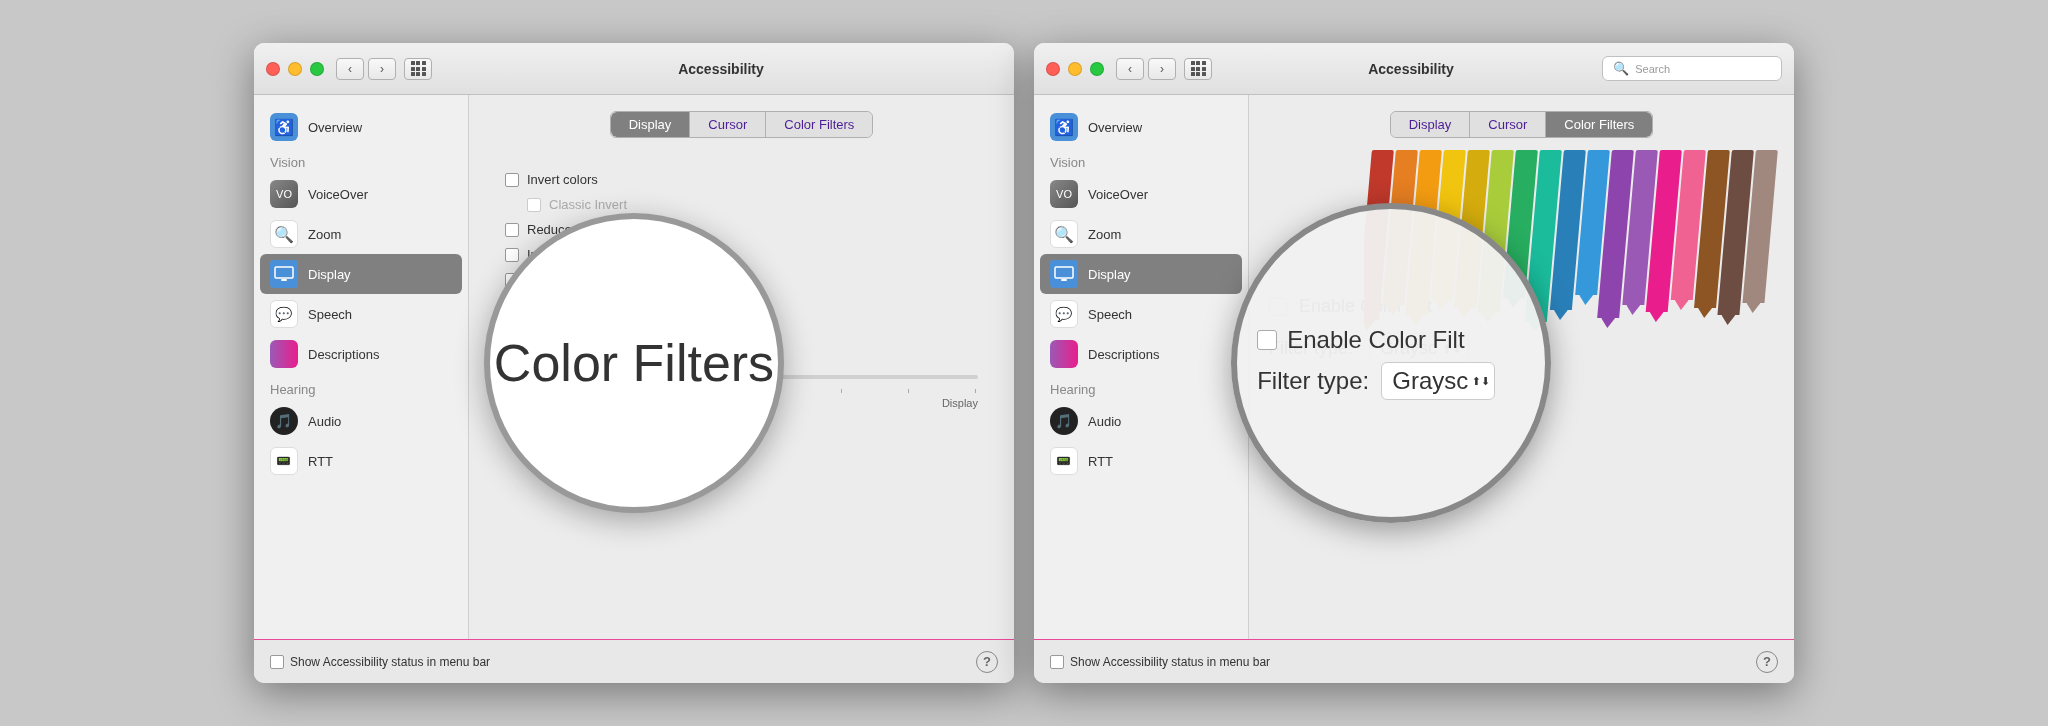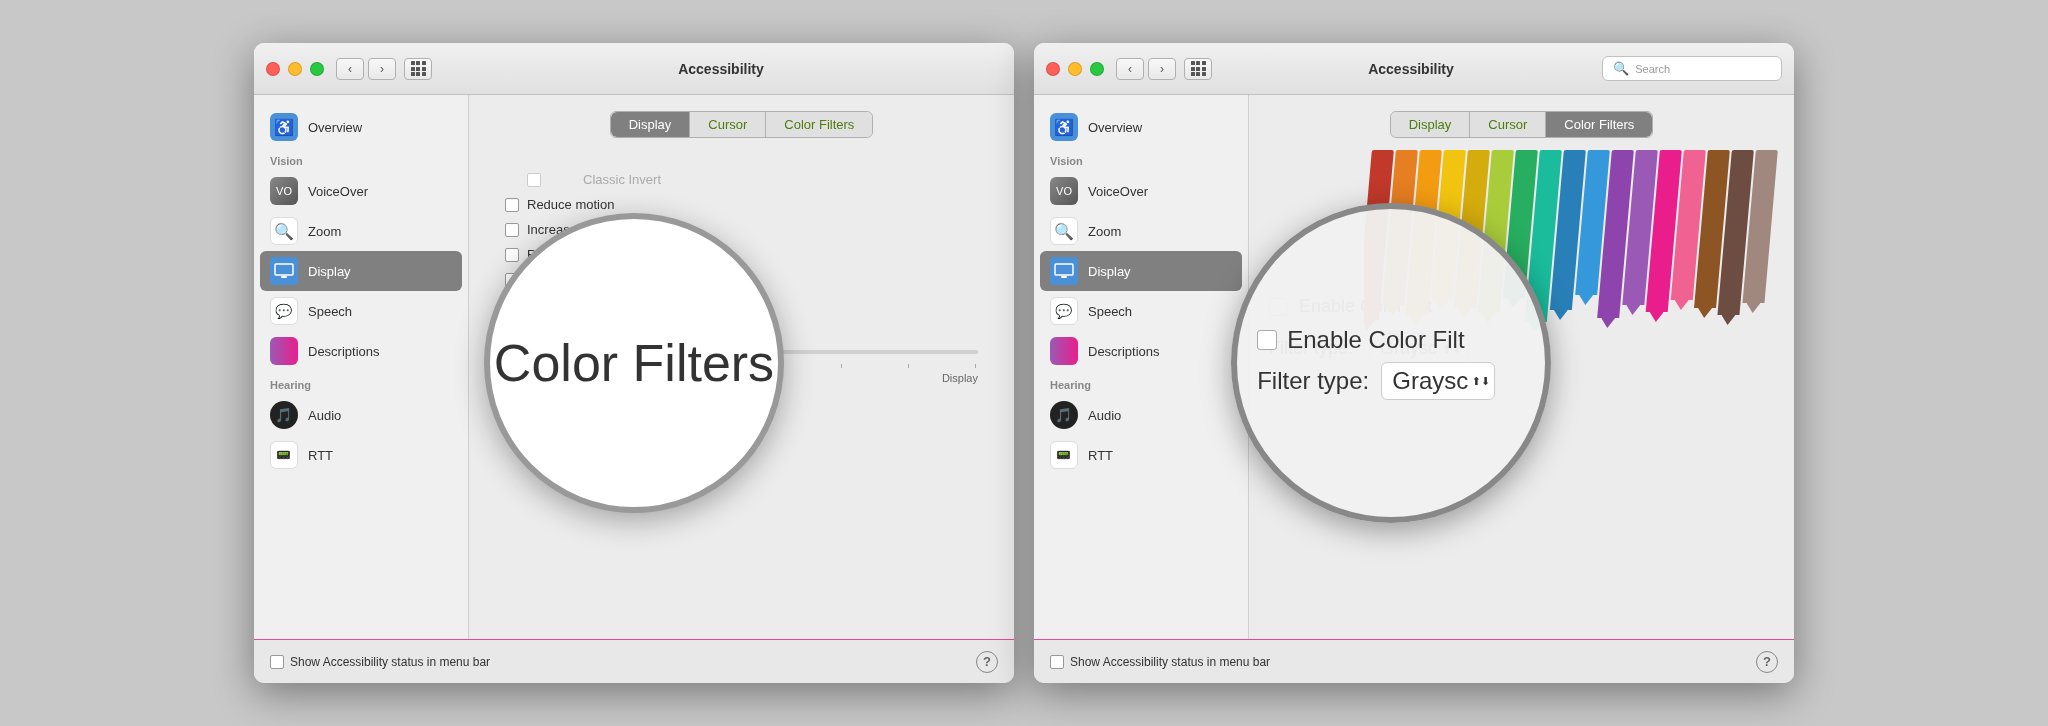--- a/index.html
+++ b/index.html
@@ -148,42 +148,42 @@
       margin-right: 10px;
       border-radius: 6px;
       display: flex;
       align-items: center;
       justify-content: center;
       flex-shrink: 0;
       font-size: 16px;
     }
 
     .sidebar-section-label {
-      font-size: 11px;
+      font-size: 13px;
       color: #888;
       padding: 8px 16px 4px;
-      font-weight: 700;
+      font-weight: 400;
     }
 
     
     .main-area {
       flex: 1;
       display: flex;
       flex-direction: column;
       padding: 16px;
       overflow: hidden;
     }
 
     .tab {
       padding: 5px 18px;
       font-size: 13px;
       background: #e0e0e0;
       border: 1px solid #b0b0b0;
       cursor: pointer;
-      color: #4d7c0f;
+      color: #4c1d95;
     }
 
     .tab:first-child {
       border-radius: 6px 0 0 6px;
     }
 
     .tab:last-child {
       border-radius: 0 6px 6px 0;
     }
 
@@ -499,21 +499,25 @@
 
         <div style="display:flex;justify-content:center;margin-bottom:16px;">
           <div class="tab-group">
             <div class="tab active">Display</div>
             <div class="tab">Cursor</div>
             <div class="tab">Color Filters</div>
           </div>
         </div>
 
         <div class="options-area">
-          <div class="checkbox-item disabled" style="margin-left:22px;gap:34px;">
+          <div class="checkbox-item">
+            <div class="checkbox-box"></div>
+            <span>Invert colors</span>
+          </div>
+          <div class="checkbox-item disabled" style="margin-left:22px;">
             <div class="checkbox-box" style="border-color:#ccc;"></div>
             <span>Classic Invert</span>
           </div>
           <div class="checkbox-item">
             <div class="checkbox-box"></div>
             <span>Reduce motion</span>
           </div>
           <div class="checkbox-item">
             <div class="checkbox-box"></div>
             <span>Increase contrast</span>

